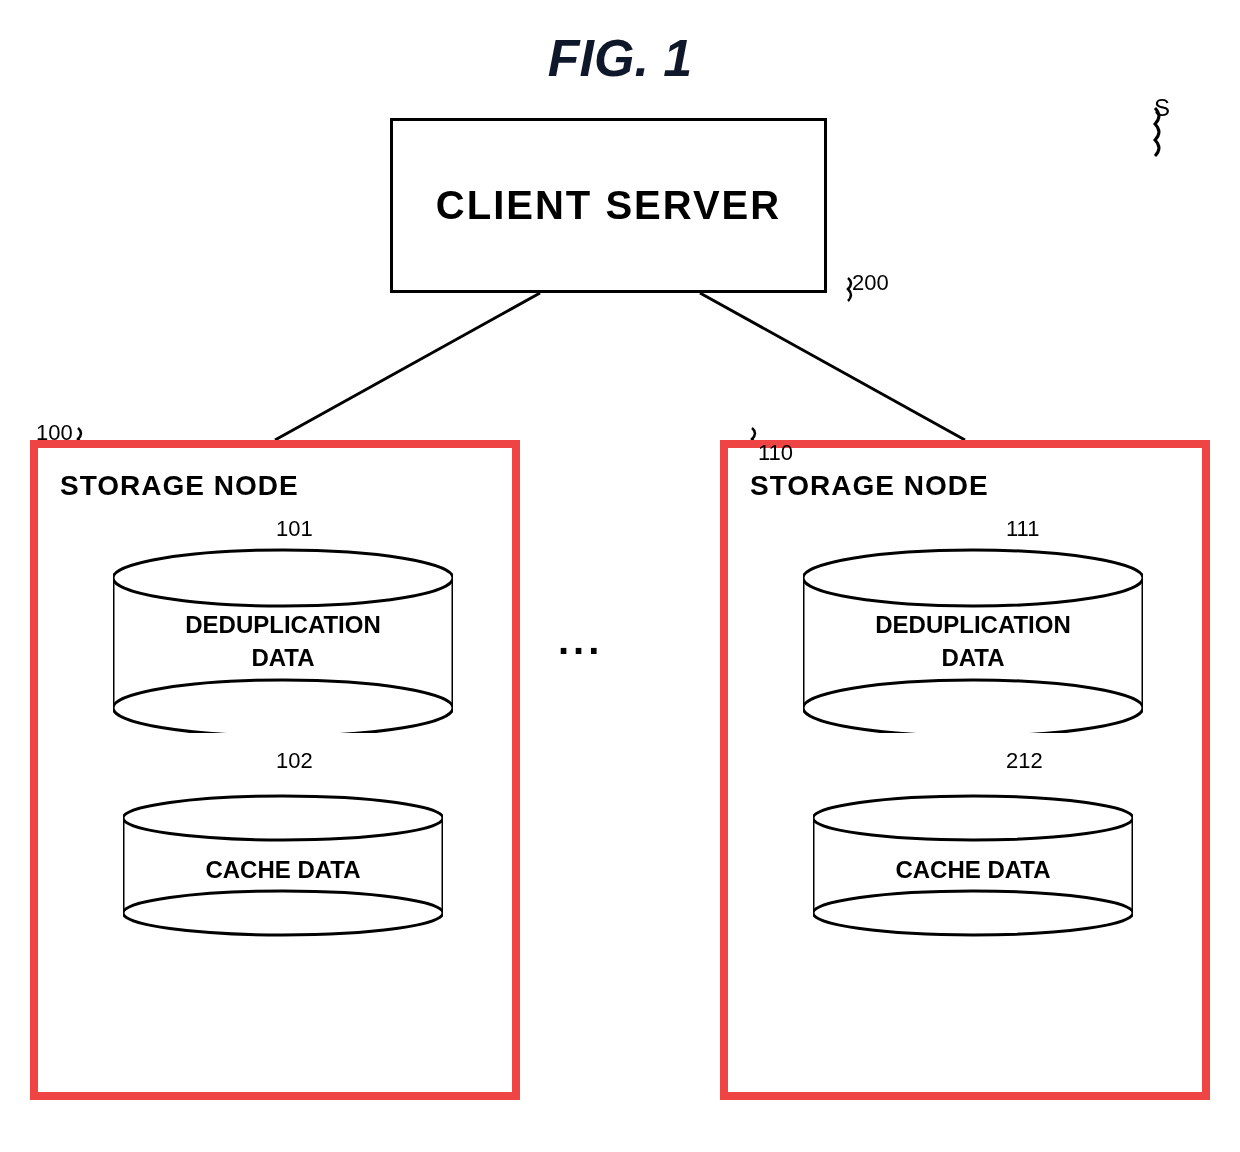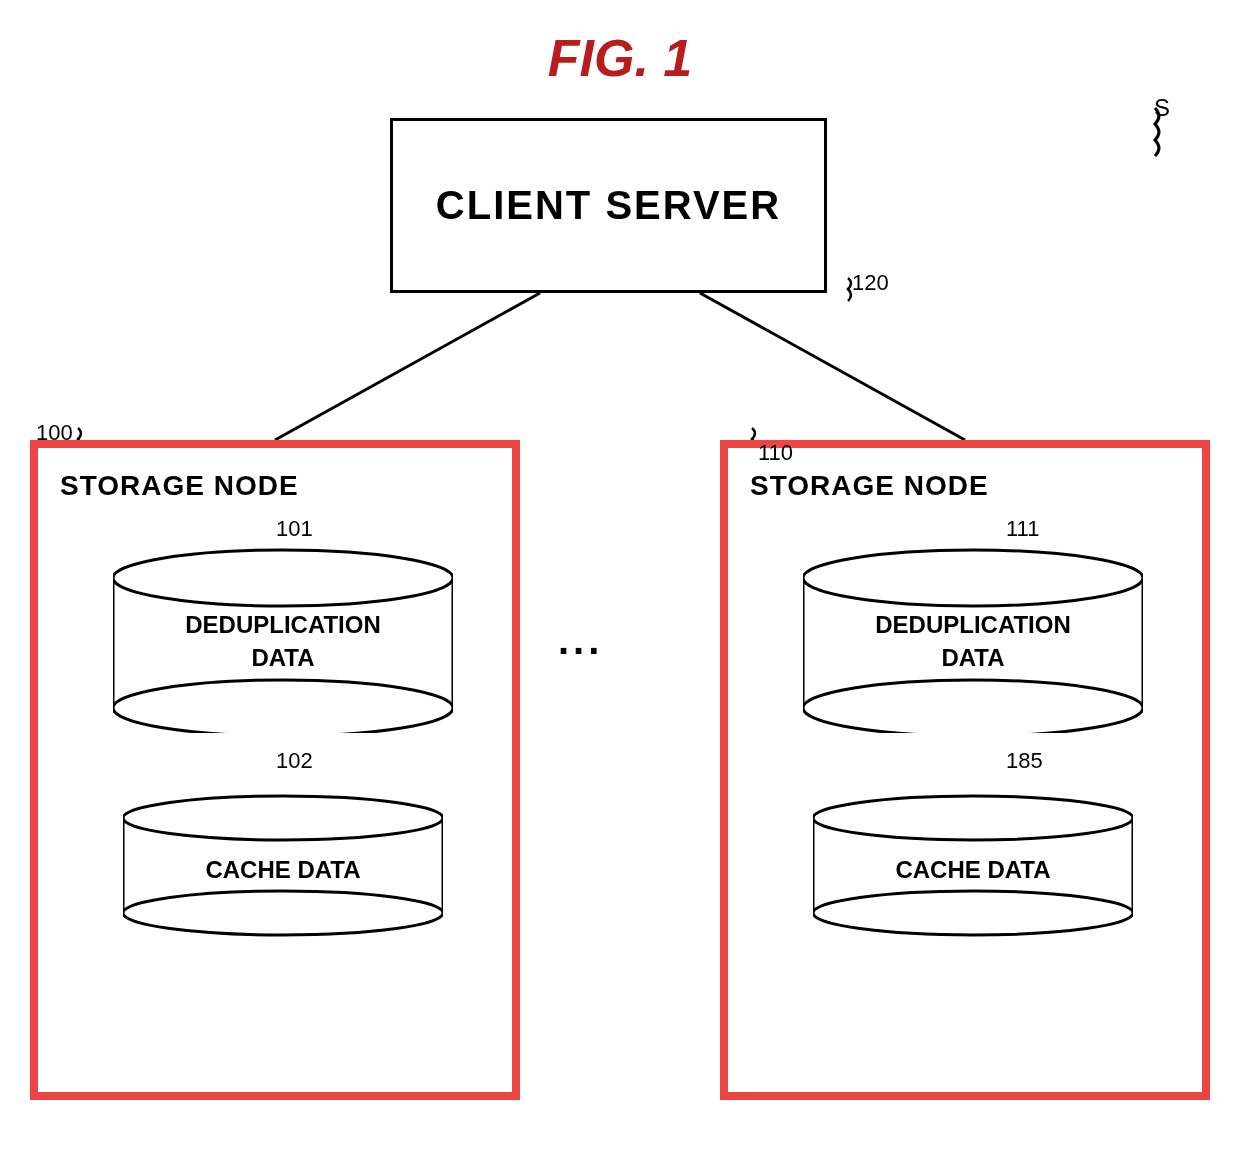--- a/index.html
+++ b/index.html
@@ -22,21 +22,21 @@
     
     .fig-title {
       position: absolute;
       top: 28px;
       left: 0;
       right: 0;
       text-align: center;
       font-size: 52px;
       font-style: italic;
       font-weight: bold;
-      color: #b91c1c;
+      color: #0f172a;
     }
 
     
     .client-server-box {
       position: absolute;
       top: 118px;
       left: 390px;
       width: 437px;
       height: 175px;
       border: 3px solid #000;
@@ -139,21 +139,21 @@
   </svg>
 
   <div class="fig-title">FIG. 1</div>
 
   <div class="ref-label" style="top: 94px; right: 70px; font-size: 24px;">S</div>
 
   <div class="client-server-box">
     <span class="client-server-label">CLIENT SERVER</span>
   </div>
 
-  <div class="ref-label" style="top: 270px; left: 852px;">120</div>
+  <div class="ref-label" style="top: 270px; left: 852px;">200</div>
 
   <div class="storage-node-box storage-node-left">
     <span class="storage-node-title">STORAGE NODE</span>
 
     <svg width="340" height="195" style="position:absolute; top:90px; left:75px;">
 
       <rect x="0" y="40" width="340" height="130" fill="white" stroke="none"></rect>
       <line x1="0" y1="40" x2="0" y2="170" stroke="#000" stroke-width="3"></line>
       <line x1="340" y1="40" x2="340" y2="170" stroke="#000" stroke-width="3"></line>
 
@@ -203,15 +203,15 @@
       <ellipse cx="160" cy="125" rx="160" ry="22" fill="white" stroke="#000" stroke-width="3"></ellipse>
       <ellipse cx="160" cy="30" rx="160" ry="22" fill="white" stroke="#000" stroke-width="3"></ellipse>
       <text x="160" y="90" text-anchor="middle" font-size="24" font-weight="bold" fill="#000" font-family="Arial">CACHE DATA</text>
     </svg>
   </div>
 
   <div class="ref-label" style="top: 440px; left: 758px;">110</div>
 
   <div class="ref-label" style="top: 516px; left: 1006px;">111</div>
 
-  <div class="ref-label" style="top: 748px; left: 1006px;">185</div>
+  <div class="ref-label" style="top: 748px; left: 1006px;">212</div>
 
 </div>
 
 </body></html>

